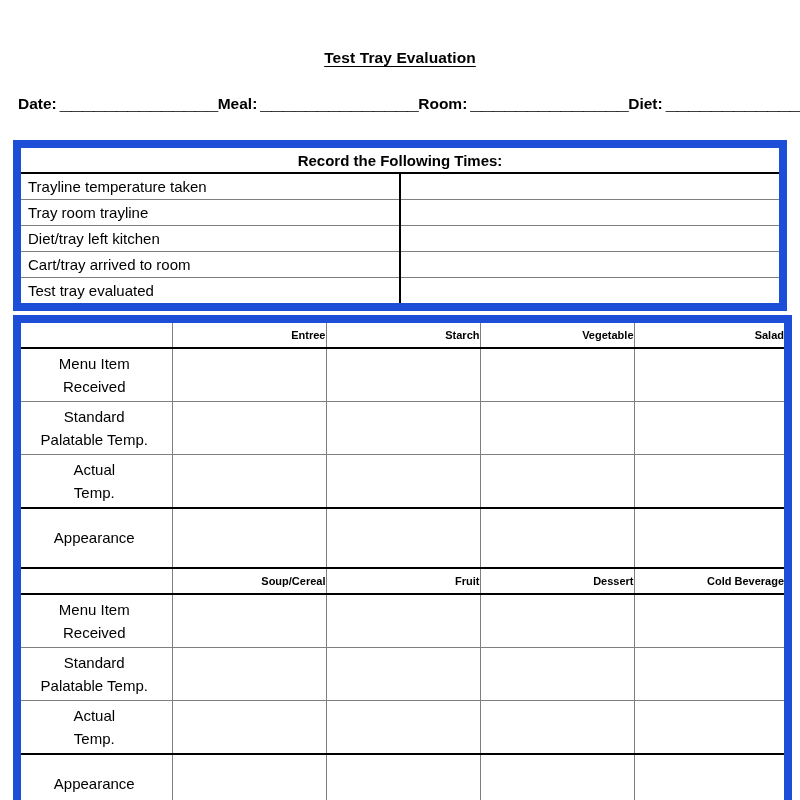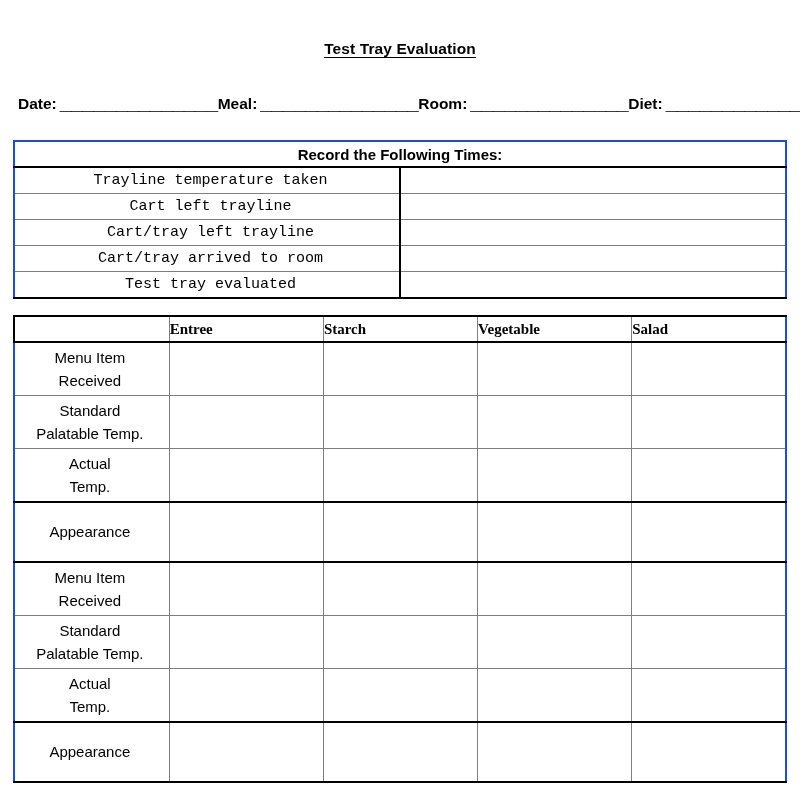--- a/index.html
+++ b/index.html
@@ -19,21 +19,21 @@
   .page {
     position: relative;
     width: 800px;
     height: 800px;
     box-sizing: border-box;
   }
 
   
   .doc-title {
     position: absolute;
-    top: 40px;
+    top: 49px;
     left: 0;
     width: 800px;
     text-align: center;
     font-size: 15.5px;
     font-weight: bold;
     text-decoration: underline;
     text-underline-offset: 3px;
     letter-spacing: 0.1px;
   }
 
@@ -70,66 +70,64 @@
     background: #ffffff;
   }
   table.form-table td {
     border: 1px solid #7f7f7f;
     padding: 0;
     vertical-align: middle;
     background: #ffffff;
   }
 
   
-  table.form-table { border: 2px solid #1d4ed8; }
+  table.form-table { border: 8px solid #1d4ed8; }
 
   
   #times-table {
     left: 13px;
     top: 140px;
     width: 774px;
   }
   #times-table td { height: 25px; }
   #times-table .t1-head {
     text-align: center;
     font-weight: bold;
     font-size: 15px;
     height: 24px;
     border-bottom: 2px solid #000000;
   }
   #times-table .t1-label {
     padding-left: 7px;
-    text-align: center;
+    text-align: left;
     font-size: 15px;
-    font-family: Liberation Mono, monospace;
   }
   #times-table .t1-value {
     border-left: 2px solid #000000;
   }
   #times-table tr:last-child td { border-bottom: 2px solid #000000; }
 
   
   #eval-table {
     left: 13px;
     top: 315px;
     width: 774px;
   }
   #eval-table td { height: 25px; }
 
   #eval-table .col-label { width: 155px; }
   #eval-table .col-data  { width: 154px; }
 
   #eval-table .cat-head {
-    text-align: left;
+    text-align: right;
     font-weight: bold;
-    font-size: 15px;
+    font-size: 11px;
     height: 24px;
     border-top: 2px solid #000000;
     border-bottom: 2px solid #000000;
-    font-family: Liberation Serif, serif;
   }
   #eval-table .cat-head.blank-head {
     border-left: 2px solid #000000;
   }
   #eval-table .row-label {
     text-align: center;
     font-size: 15px;
     line-height: 1.55;
     padding: 2px 6px 2px 2px;
   }
@@ -172,25 +170,25 @@
   <table id="times-table" class="form-table">
     <tbody>
       <tr>
         <td class="t1-head" colspan="2">Record the Following Times:</td>
       </tr>
       <tr>
         <td class="t1-label" style="width:387px">Trayline temperature taken</td>
         <td class="t1-value"></td>
       </tr>
       <tr>
-        <td class="t1-label">Cart left trayline</td>
-        <td class="t1-value"></td>
-      </tr>
-      <tr>
-        <td class="t1-label">Cart/tray left trayline</td>
+        <td class="t1-label">Tray room trayline</td>
+        <td class="t1-value"></td>
+      </tr>
+      <tr>
+        <td class="t1-label">Diet/tray left kitchen</td>
         <td class="t1-value"></td>
       </tr>
       <tr>
         <td class="t1-label">Cart/tray arrived to room</td>
         <td class="t1-value"></td>
       </tr>
       <tr>
         <td class="t1-label">Test tray evaluated</td>
         <td class="t1-value"></td>
       </tr>
@@ -249,20 +247,27 @@
       </tr>
 
       <tr class="r-appear">
         <td class="row-label">Appearance</td>
         <td class="row-cell"></td>
         <td class="row-cell"></td>
         <td class="row-cell"></td>
         <td class="row-cell"></td>
       </tr>
 
+      <tr>
+        <td class="cat-head blank-head"></td>
+        <td class="cat-head">Soup/Cereal</td>
+        <td class="cat-head">Fruit</td>
+        <td class="cat-head">Dessert</td>
+        <td class="cat-head">Cold Beverage</td>
+      </tr>
 
       <tr class="r-menu">
         <td class="row-label">
           <span>Menu Item</span><br>
           <span>Received</span>
         </td>
         <td class="row-cell"></td>
         <td class="row-cell"></td>
         <td class="row-cell"></td>
         <td class="row-cell"></td>

